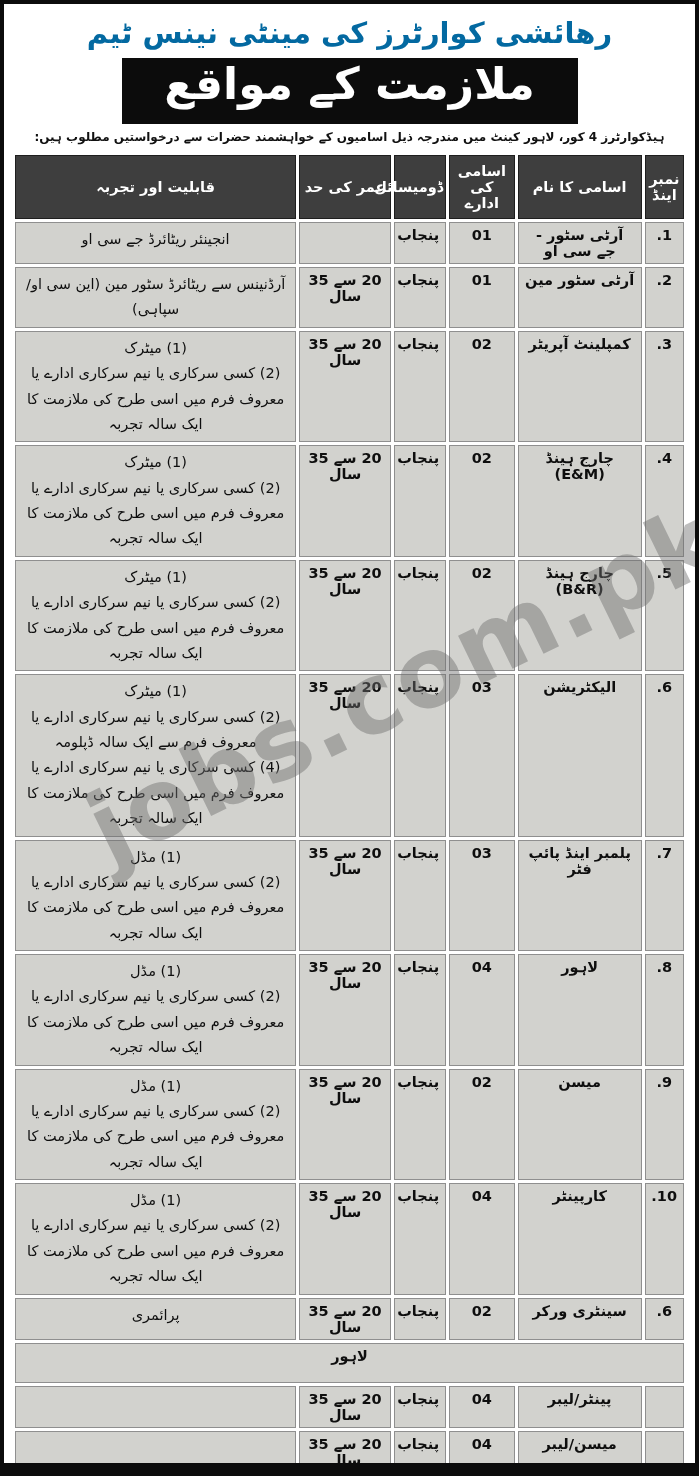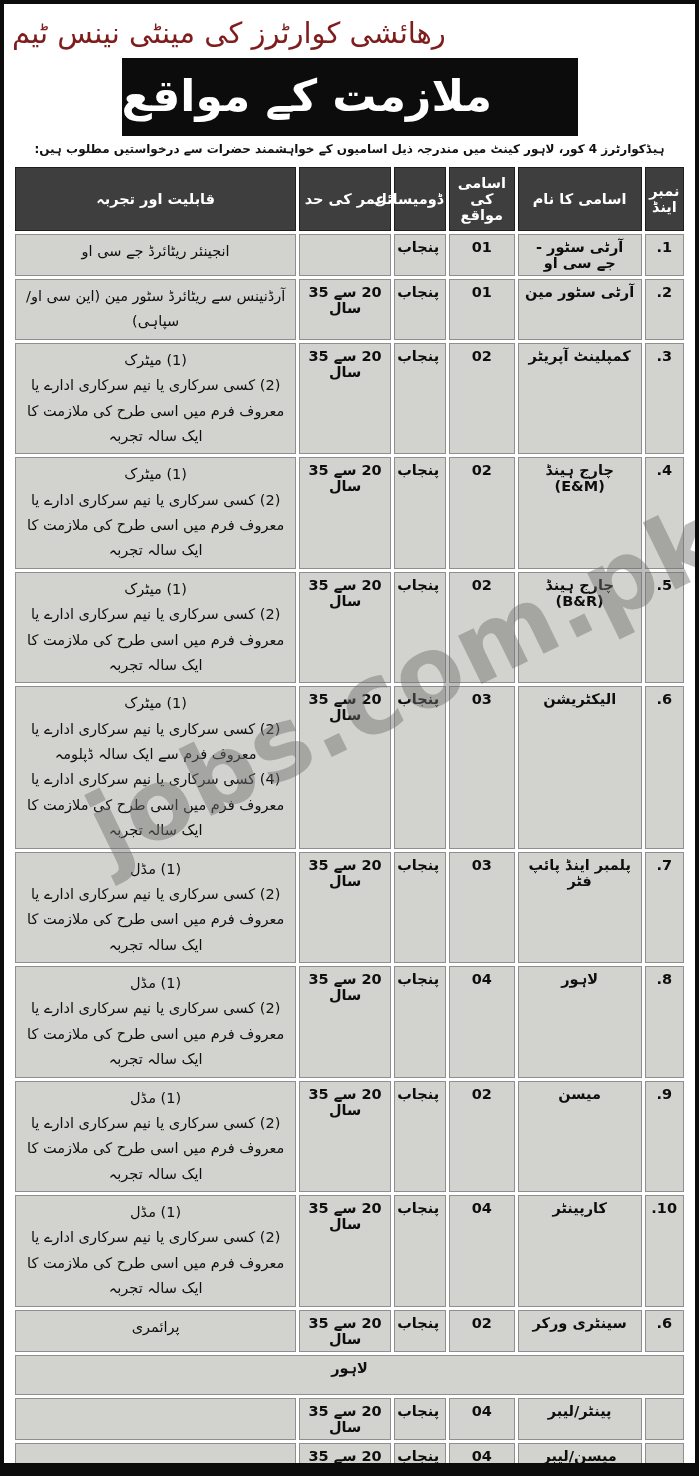--- a/index.html
+++ b/index.html
@@ -3,26 +3,26 @@
 <meta charset="utf-8">
 <style>
   html,body{margin:0;padding:0;background:#fff;}
   body{width:699px;font-family:"DejaVu Sans",sans-serif;}
   .ad{
     box-sizing:border-box;width:699px;height:1476px;position:relative;overflow:hidden;
     border:4px solid #0c0c0c;border-bottom:13px solid #0c0c0c;
     padding:6px 8px 4px 8px;background:#fff;
   }
   .org-title{
-    direction:rtl;text-align:left;font-weight:normal;color:#7f1d1d;
+    direction:rtl;text-align:center;font-weight:bold;color:#0369a1;
     font-size:29px;padding:6px 0 4px 0;letter-spacing:0.5px;
   }
   .banner{
     direction:rtl;background:#0c0c0c;color:#ffffff;width:456px;margin:4px auto 6px auto;
-    text-align:left;font-weight:bold;font-size:44px;line-height:1.0;padding:16px 0 18px 0;
+    text-align:center;font-weight:bold;font-size:44px;line-height:1.0;padding:4px 0 18px 0;
     letter-spacing:2px;
   }
   .intro{
     direction:rtl;text-align:center;font-weight:bold;color:#111;
     font-size:12px;margin:6px 0 8px 0;
   }
   table.jobs{
     width:100%;border-collapse:separate;border-spacing:3px;direction:rtl;table-layout:fixed;
   }
   table.jobs th{
@@ -72,21 +72,21 @@
         <col style="width:19%">
         <col style="width:10%">
       <col style="width:8%">
         <col style="width:14%">
         <col style="width:43%">
     </colgroup>
     <tbody>
         <tr>
       <th>نمبر اینڈ</th>
       <th>اسامی کا نام</th>
-      <th>اسامی کی مواقع</th>
+      <th>اسامی کی ادارے</th>
       <th>ڈومیسائل</th>
       <th>عمر کی حد</th>
       <th>قابلیت اور تجربہ</th>
     </tr>
 
     <tr class="rh-34">
       <td class="sn">1.</td>
       <td class="name">آرٹی سٹور - جے سی او</td>
       <td class="cnt">01</td>
       <td class="dom">پنجاب</td>

